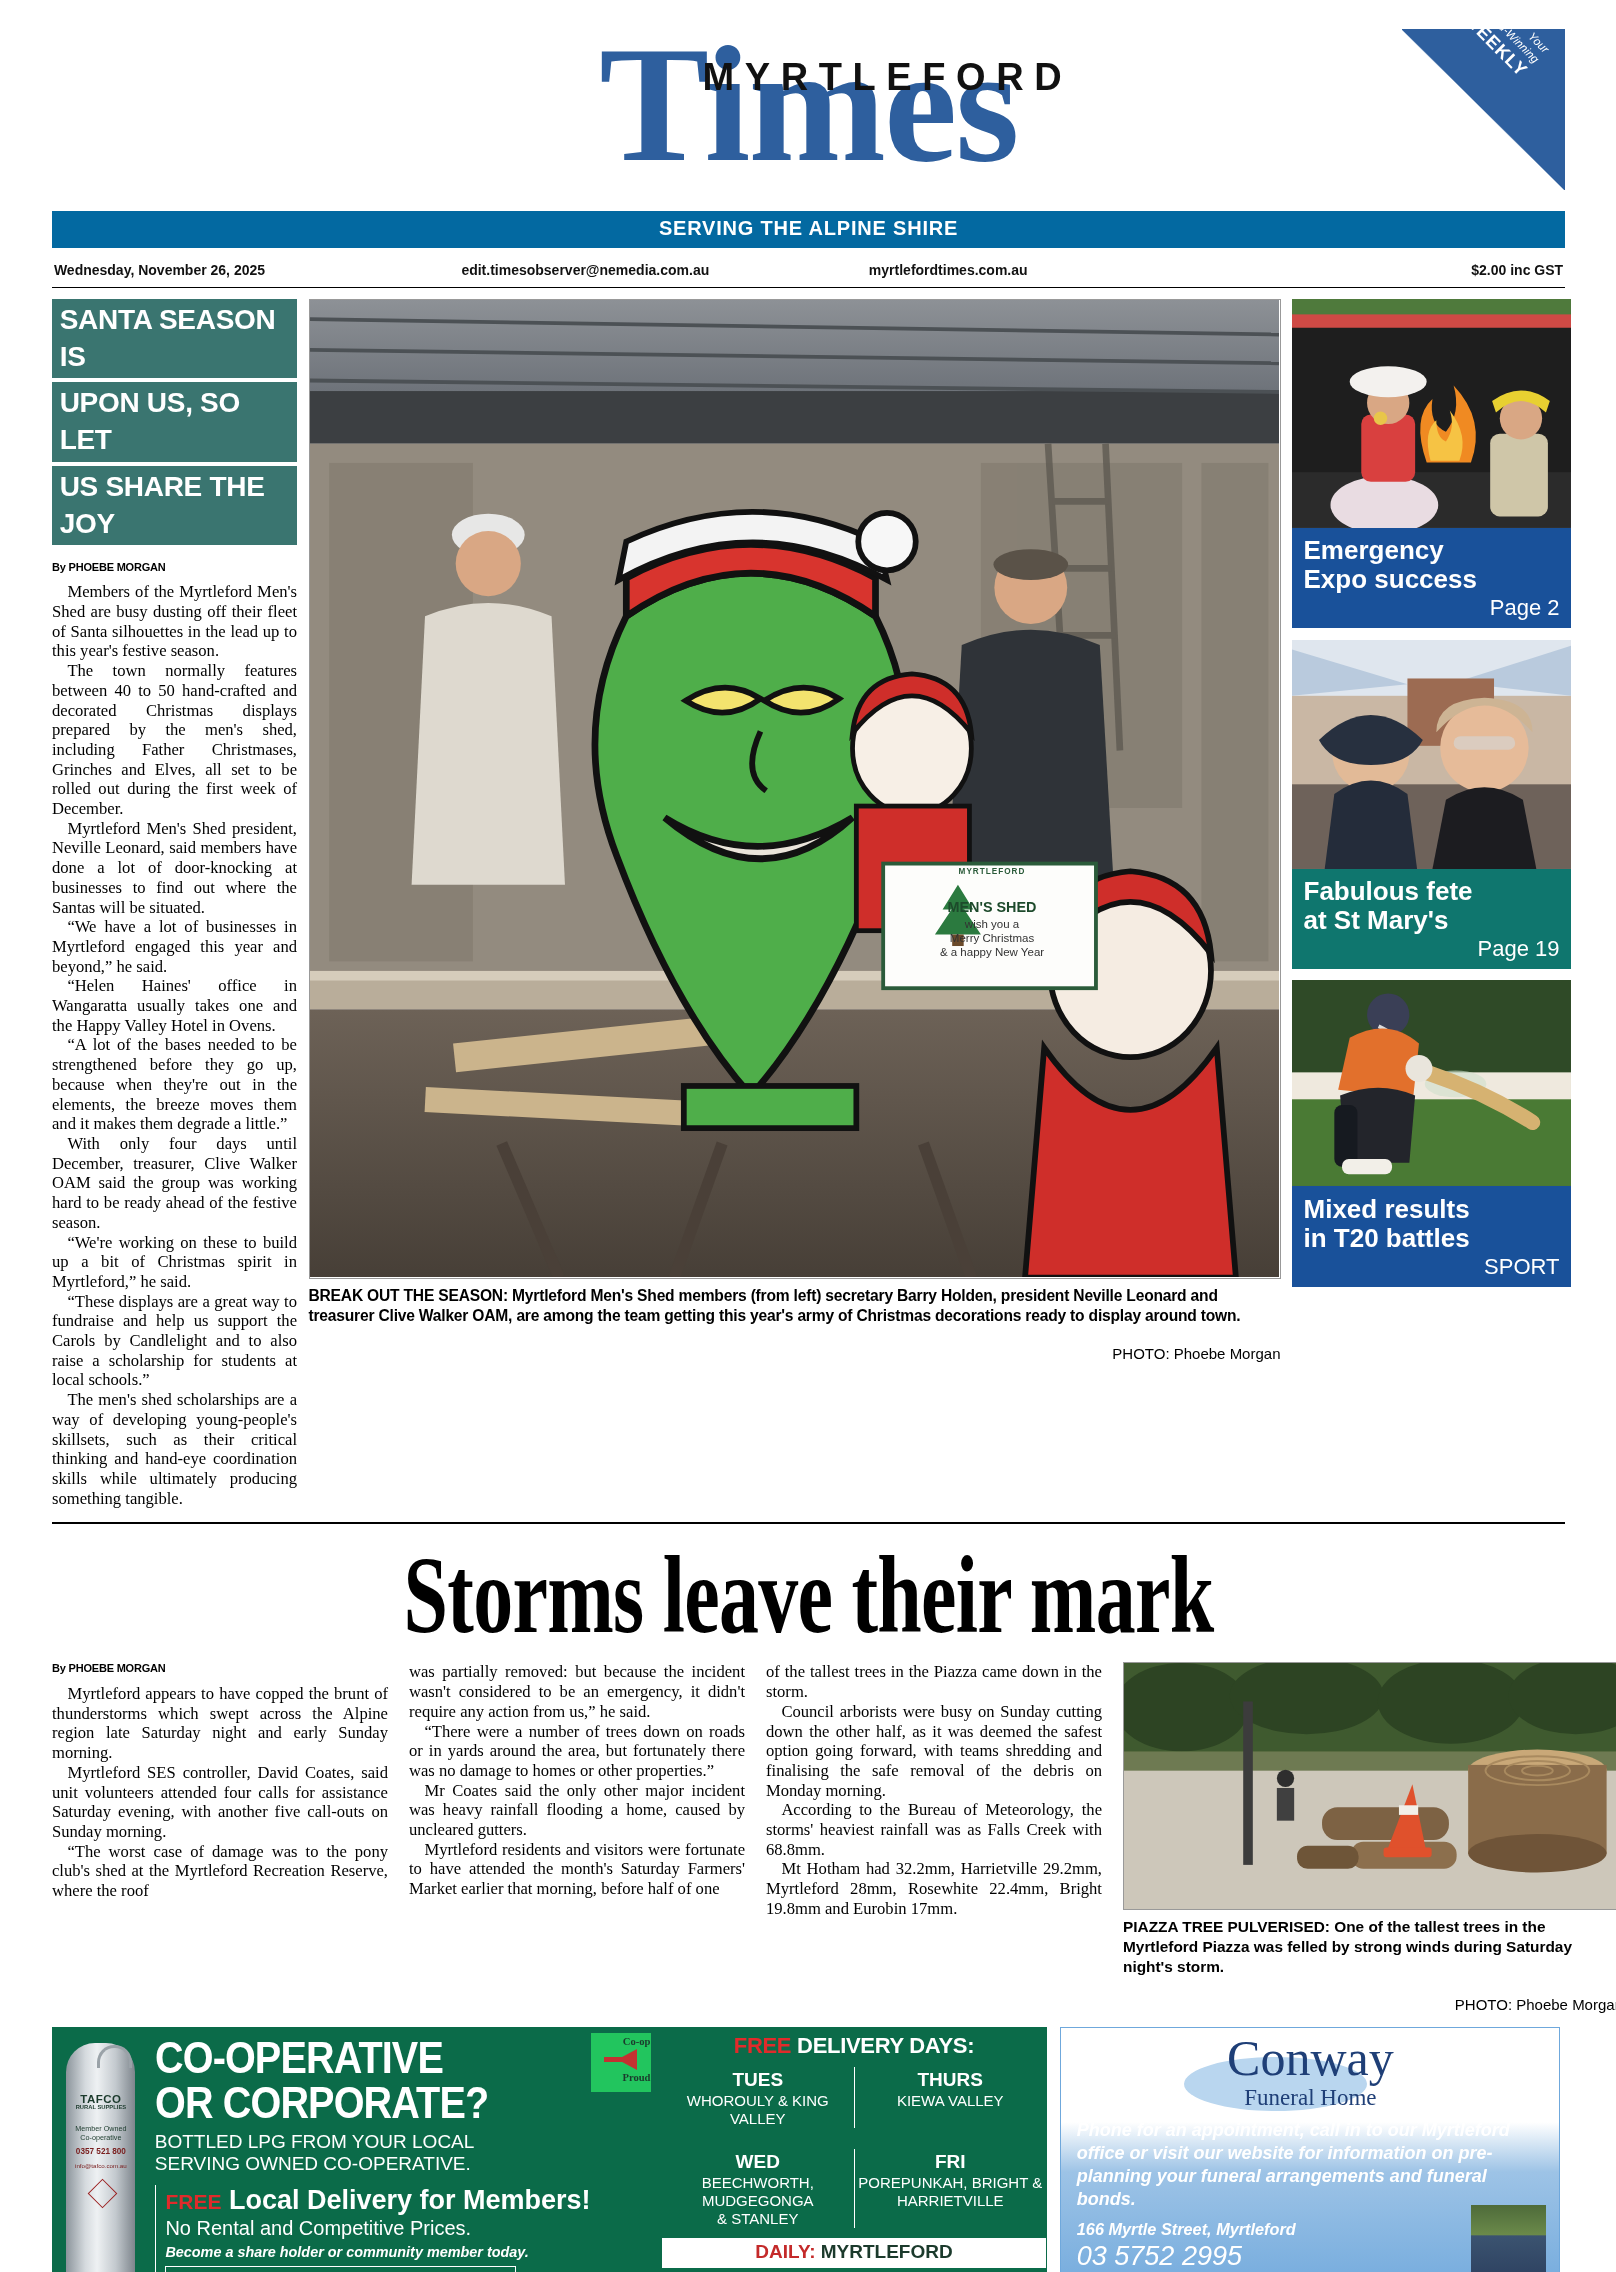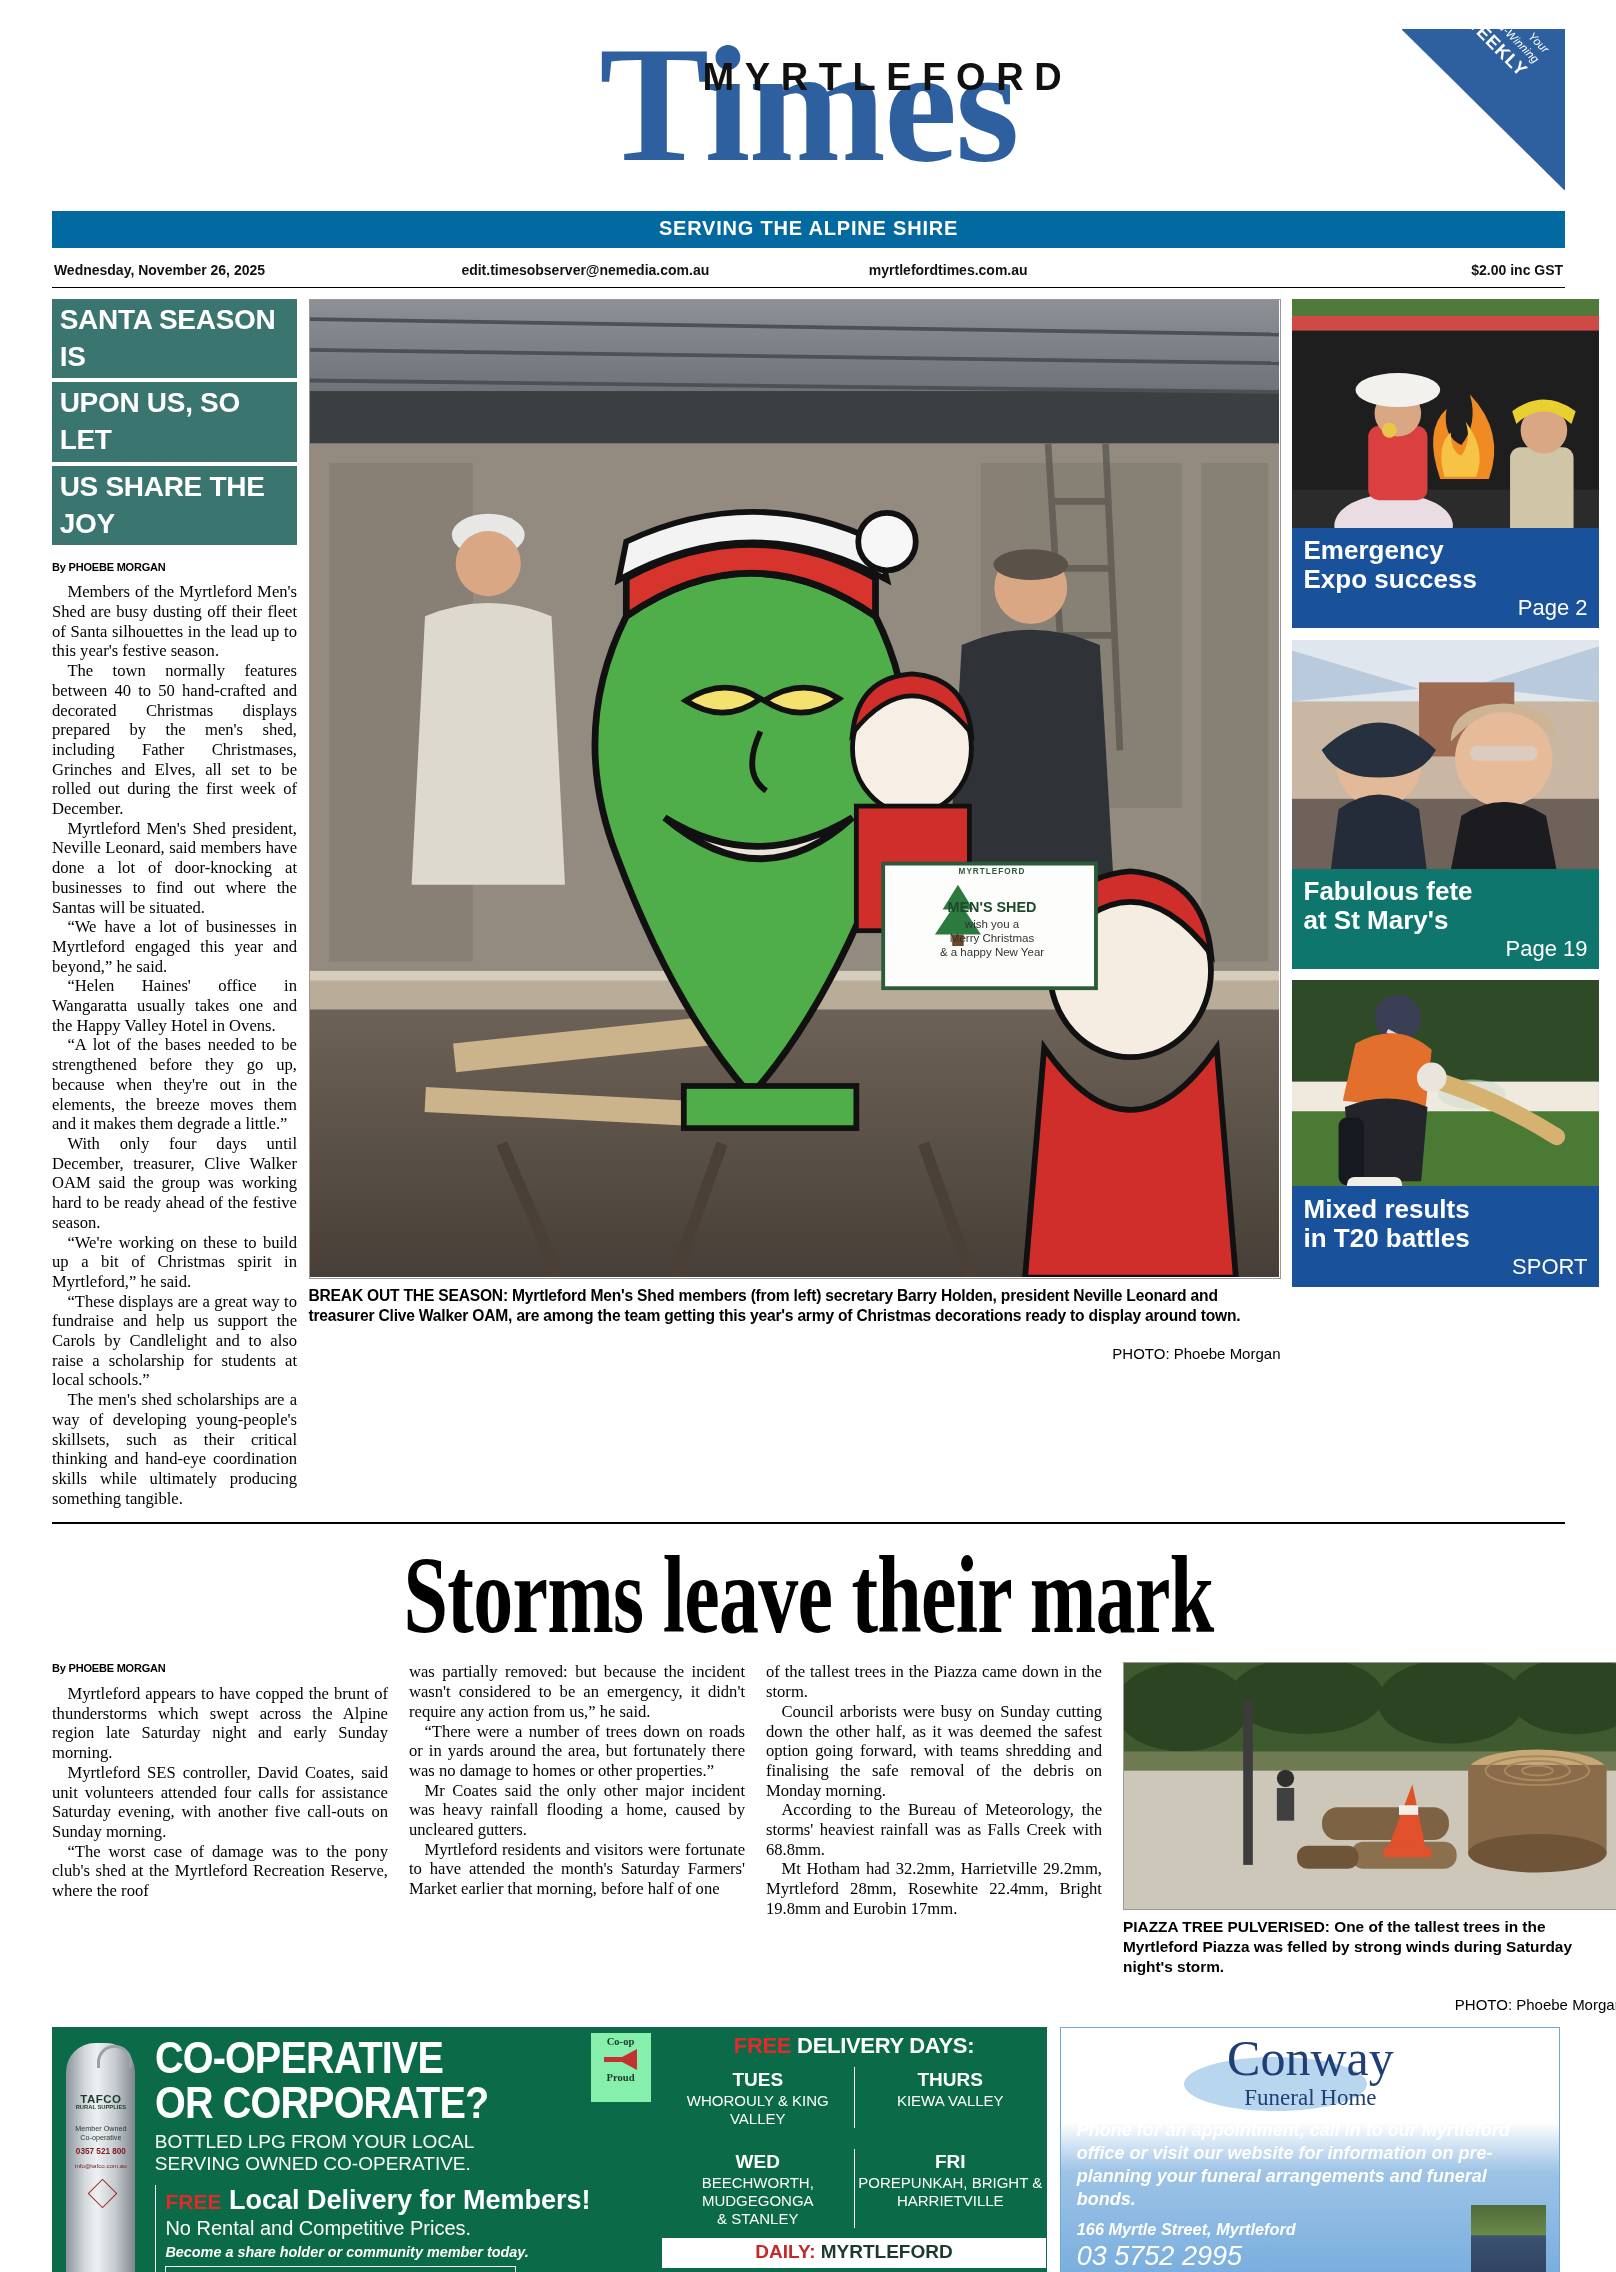--- a/index.html
+++ b/index.html
@@ -56,21 +56,21 @@
   }
   .infoline .c1 { width: 27%; text-align: left; }
   .infoline .c2 { width: 27%; text-align: left; }
   .infoline .c3 { width: 28%; text-align: left; }
   .infoline .c4 { width: 18%; text-align: right; }
 
   
   .top-section { display: flex; gap: 11.5px; margin-top: 10.6px; }
   .col-left { width: 245px; flex: none; }
   .col-mid { width: 972px; flex: none; }
-  .col-right { width: 307px; flex: none; }
+  .col-right { width: 279px; flex: none; }
 
   .kicker-line {
     display: inline-block; background: #3a7570; color: #fff;
     font-family: "Liberation Sans", sans-serif;
     font-weight: bold; font-size: 28px; line-height: 37px;
     padding: 1.9px 7.7px 3.8px 7.7px; margin-bottom: 3.8px; letter-spacing: -0.3px;
   }
   .byline {
     font-family: "Liberation Sans", sans-serif;
     font-weight: bold; font-size: 11px; margin: 11.5px 0 9.6px;
@@ -171,22 +171,22 @@
   .tf-l3 { color:#fff; font-family:"Liberation Sans",sans-serif; font-style:italic; font-weight:bold; font-size:14.4px; margin-top:3.8px;}
   .tf-box { border:1px solid #fff; color:#fff; font-family:"Liberation Sans",sans-serif;
             font-style:italic; font-size:11.5px; padding:2.9px 7.7px; margin-top:5.8px; display:inline-block;}
   .tafco-foot {
     position:absolute; left:5.8px; bottom:7.7px; color:#fff;
     font-family:"Liberation Sans",sans-serif; font-size:17.3px; white-space:nowrap;
   }
   .tafco-foot b { font-size:18px; }
 
   .coop-badge {
-    position:absolute; right: 11.5px; top: 5.8px; width: 60px; height: 69px;
-    background:#86efac; text-align:center; font-family:"Liberation Serif",serif;
+    position:absolute; right: 11.5px; top: 5.8px; width: 60px; height: 59px;
+    background:#22c55e; text-align:right; font-family:"Liberation Serif",serif;
   }
   .coop-badge .cb1 { font-size:10.6px; color:#1b3a2c; font-weight:bold; margin-top:2.9px;}
   .coop-badge .cb2 { font-size:10.6px; color:#1b3a2c; font-weight:bold; }
   .cb-horn { width:33px; height:21px; margin:1.9px auto; background:#c43131;
              clip-path: polygon(0 38%, 55% 38%, 100% 0, 100% 100%, 55% 62%, 0 62%); }
 
   .tafco-right { width: 384px; flex:none; padding-top: 5.8px; }
   .dd-head { text-align:center; font-family:"Liberation Sans",sans-serif; font-weight:bold;
              font-size:22px; color:#fff; letter-spacing:-0.3px;}
   .dd-head .red { color:#e02b2b; }

